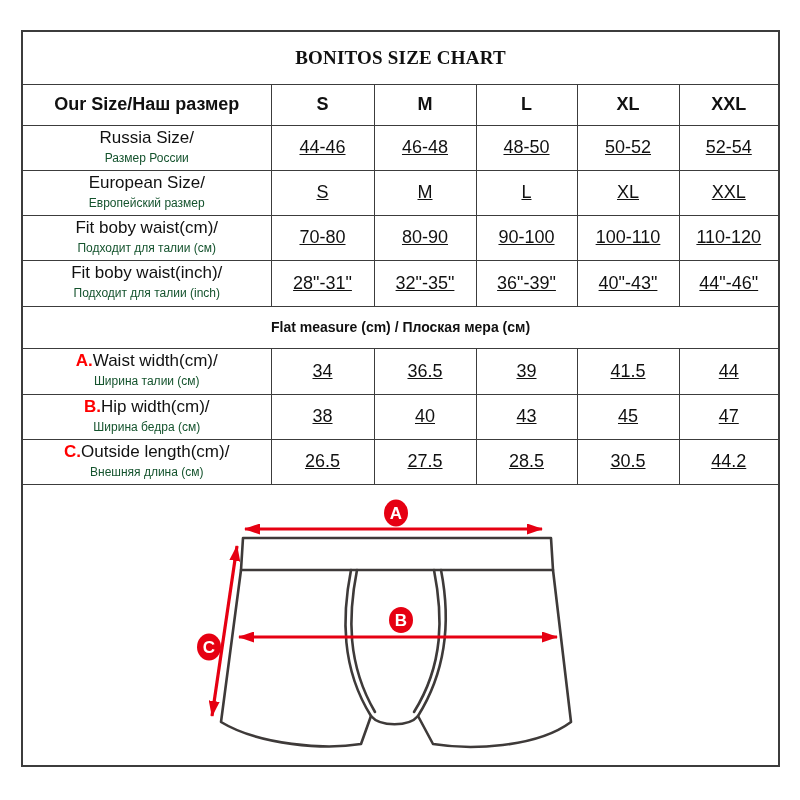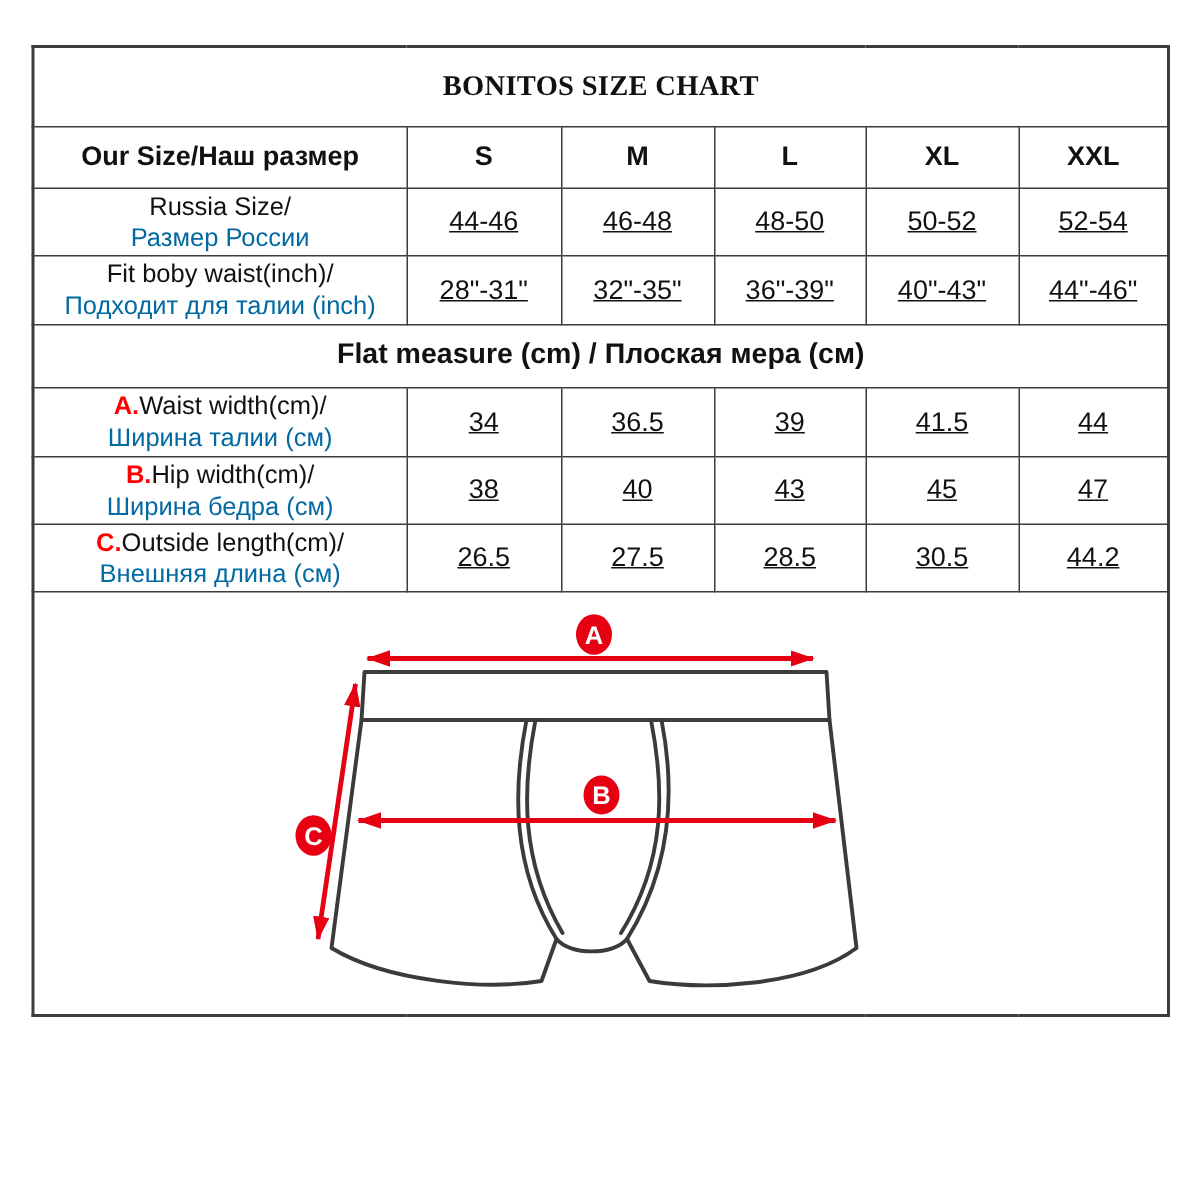--- a/index.html
+++ b/index.html
@@ -22,24 +22,24 @@
   tr.h-hdr{height:41px;}
   tr.h-2l{height:45px;}
   tr.h-2l6{height:46px;}
   tr.h-flat{height:42px;}
   tr.h-measA{height:46px;}
   tr.h-meas{height:41px;}
   tr.h-diag{height:278px;}
   .t-title{font-size:19px;font-weight:bold;color:#000000;letter-spacing:.2px;}
   .t-redhdr{font-size:18px;font-weight:bold;color:#FF0000;}
   .lbl .en{font-size:17px;line-height:21px;color:#111111;}
-  .lbl .ru{font-size:17px;line-height:21px;color:#0369a1;}
+  .lbl .ru{font-size:12px;line-height:21px;color:#14532d;}
   .letter{color:#FF0000;font-weight:bold;}
   .val{font-size:18px;text-decoration:underline;}
-  .t-flat{font-size:19px;font-weight:bold;color:#000000;margin-top:24px;}
+  .t-flat{font-size:14px;font-weight:bold;color:#000000;margin-top:24px;}
   td.diag-cell{padding:0;}
 </style>
 </head>
 <body>
 
 <div class="sheet">
 <table class="size-chart">
   <colgroup>
     <col style="width:249px">
         <col style="width:103px">
@@ -68,21 +68,43 @@
       <div class="en">Russia Size/</div>
       <div class="ru">Размер России</div>
     </td>
     <td class="val">44-46</td>
     <td class="val">46-48</td>
     <td class="val">48-50</td>
     <td class="val">50-52</td>
     <td class="val">52-54</td>
   </tr>
 
+  <tr class="h-2l">
+    <td class="lbl">
+      <div class="en">European Size/</div>
+      <div class="ru">Европейский размер</div>
+    </td>
+    <td class="val">S</td>
+    <td class="val">M</td>
+    <td class="val">L</td>
+    <td class="val">XL</td>
+    <td class="val">XXL</td>
+  </tr>
 
+  <tr class="h-2l">
+    <td class="lbl">
+      <div class="en">Fit boby waist(cm)/</div>
+      <div class="ru">Подходит для талии (см)</div>
+    </td>
+    <td class="val">70-80</td>
+    <td class="val">80-90</td>
+    <td class="val">90-100</td>
+    <td class="val">100-110</td>
+    <td class="val">110-120</td>
+  </tr>
 
   <tr class="h-2l6">
     <td class="lbl">
       <div class="en">Fit boby waist(inch)/</div>
       <div class="ru">Подходит для талии (inch)</div>
     </td>
     <td class="val">28"-31"</td>
     <td class="val">32"-35"</td>
     <td class="val">36"-39"</td>
     <td class="val">40"-43"</td>

